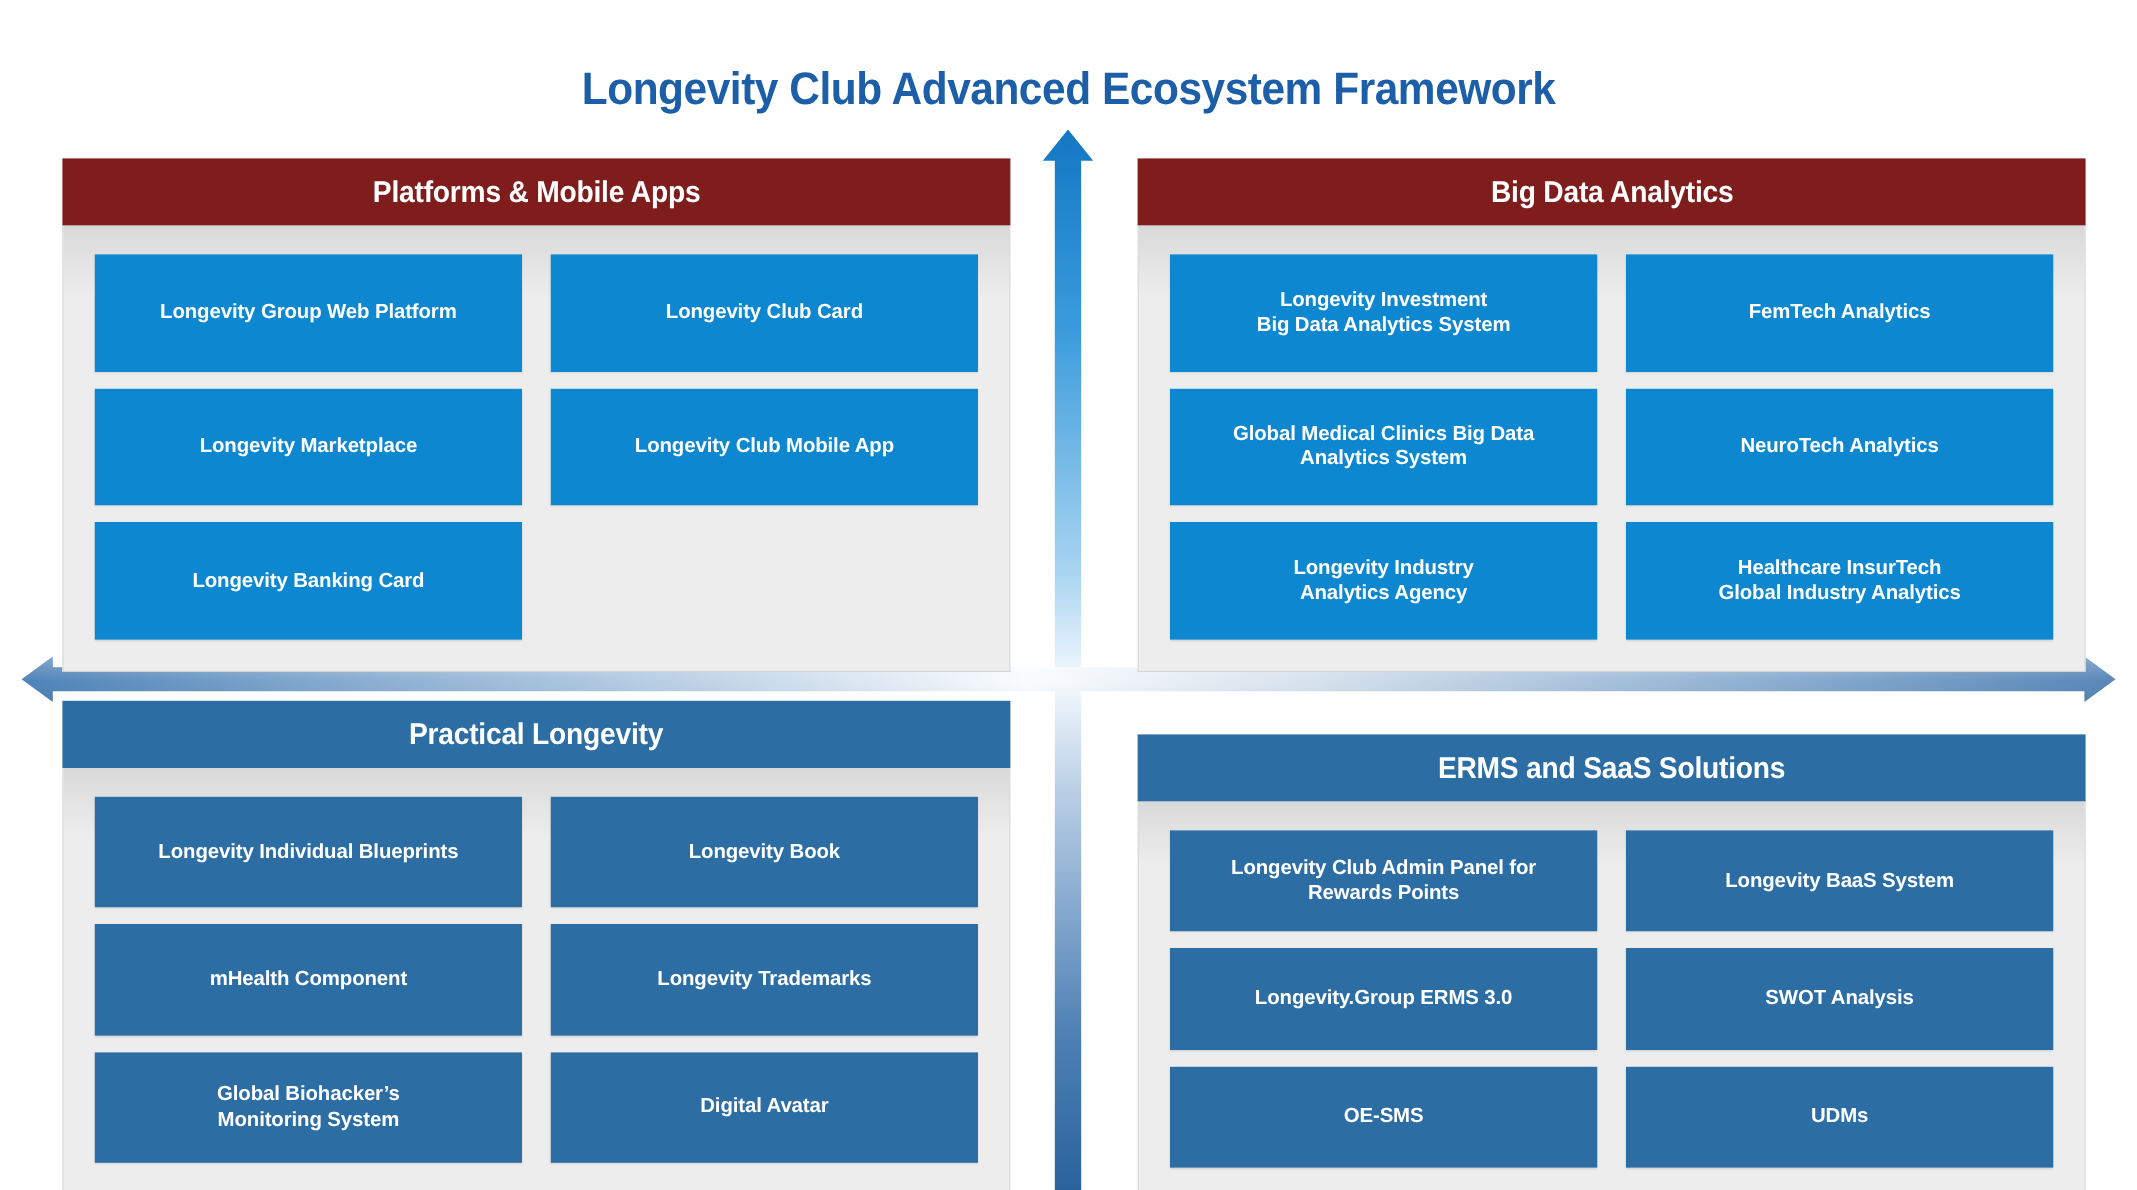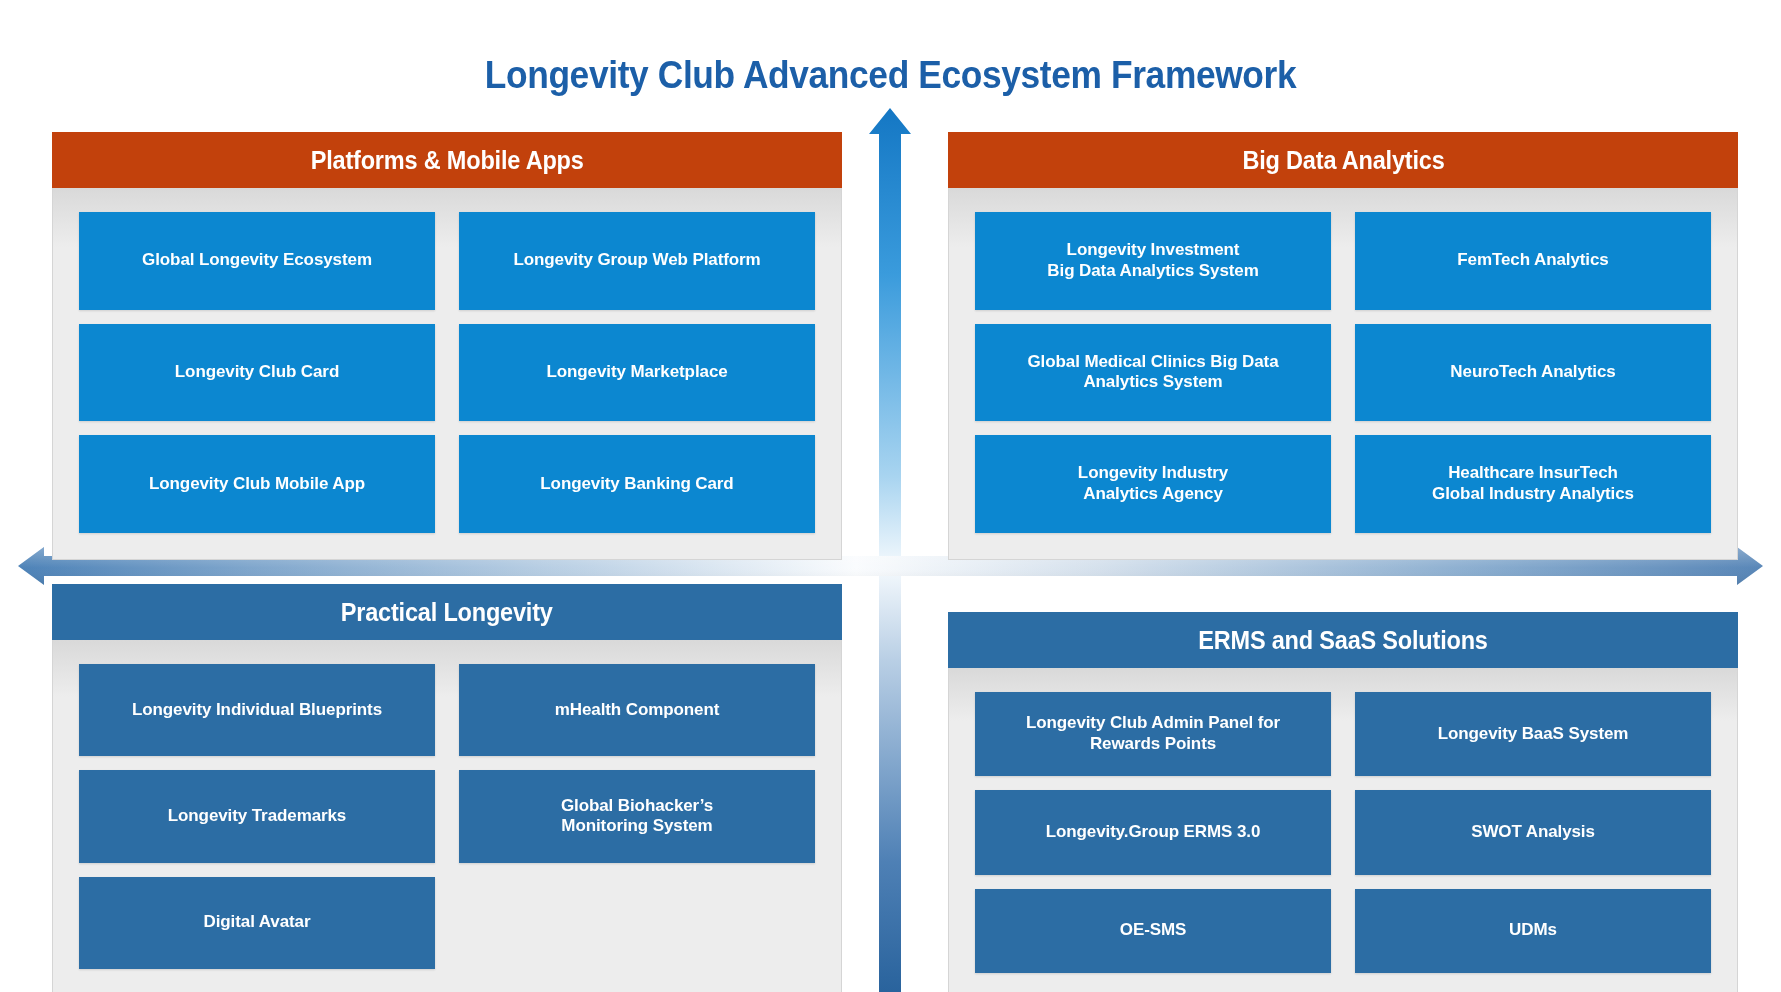--- a/index.html
+++ b/index.html
@@ -91,21 +91,21 @@
     font-weight: bold;
     line-height: 1.22;
     letter-spacing: -0.1px;
     box-shadow: 0 1px 2px rgba(0,0,0,0.13);
     padding: 4px 8px;
     box-sizing: border-box;
     white-space: pre-line;
   }
 
   
-  .theme-bright .panel-header { background: #c2410c; text-align: center; }
+  .theme-bright .panel-header { background: #7f1d1d; text-align: center; }
   .theme-bright .cell { background: #0C87D0; }
 
   
   .theme-steel .panel-header { background: #2C6DA4; }
   .theme-steel .cell { background: #2C6DA4; }
 
   
   #panel-tl { left: 52px;  top: 88px;  width: 790px;  height: 428px; }
   #panel-tr { left: 948px; top: 88px;  width: 790px;  height: 428px; }
   #panel-bl { left: 52px;  top: 540px; width: 790px;  height: 412px; }
@@ -175,21 +175,20 @@
       <polygon points="0,19 26,0 26,9 1719,9 1719,0 1745,19 1719,38 1719,29 26,29 26,38" fill="url(#hgradTop)"></polygon>
     </svg>
   </div>
 
   <div class="panel theme-bright" id="panel-tl">
     <div class="panel-header">
       <span>Platforms &amp; Mobile Apps</span>
     </div>
     <div class="panel-body">
       <div class="grid">
-        <div class="cell">Global Longevity Ecosystem</div>
         <div class="cell">Longevity Group Web Platform</div>
         <div class="cell">Longevity Club Card</div>
         <div class="cell">Longevity Marketplace</div>
         <div class="cell">Longevity Club Mobile App</div>
         <div class="cell">Longevity Banking Card</div>
       </div>
     </div>
   </div>
 
   <div class="panel theme-bright" id="panel-tr">
@@ -212,20 +211,21 @@
     </div>
   </div>
 
   <div class="panel theme-steel" id="panel-bl">
     <div class="panel-header">
       <span>Practical Longevity</span>
     </div>
     <div class="panel-body">
       <div class="grid">
         <div class="cell">Longevity Individual Blueprints</div>
+        <div class="cell">Longevity Book</div>
         <div class="cell">mHealth Component</div>
         <div class="cell">Longevity Trademarks</div>
         <div class="cell">Global Biohacker’s
 Monitoring System</div>
         <div class="cell">Digital Avatar</div>
       </div>
     </div>
   </div>
 
   <div class="panel theme-steel" id="panel-br">

